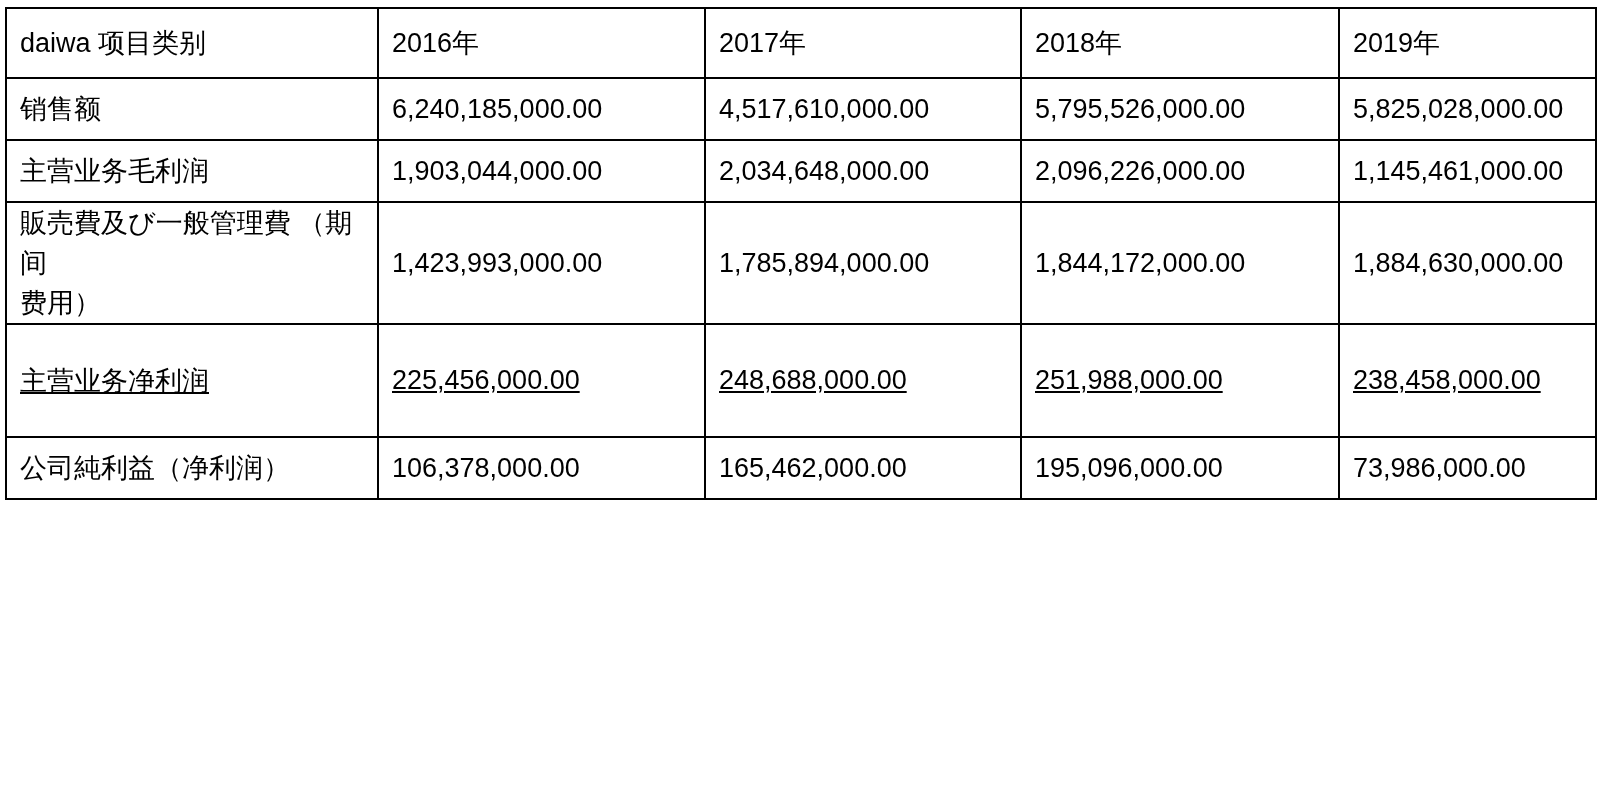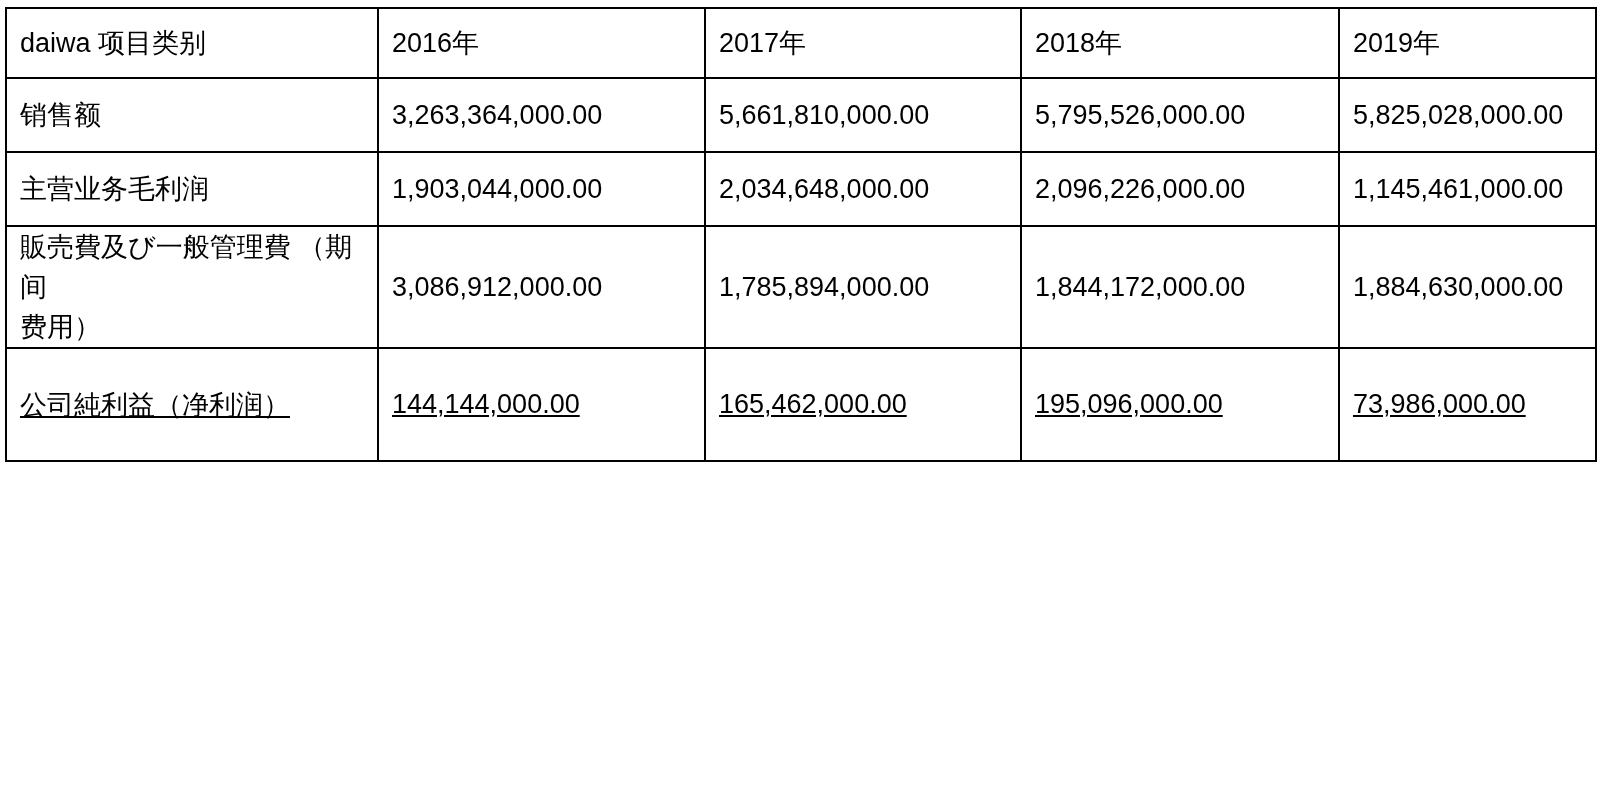--- a/index.html
+++ b/index.html
@@ -32,21 +32,21 @@
   .fin-table th, .fin-table td {
     border: 2px solid #000000;
     vertical-align: middle;
     text-align: left;
     font-size: 27px;
     font-weight: 400;
     padding: 0 8px 0 13px;
     background: #ffffff;
   }
   thead tr { height: 70px; }
-  tbody tr { height: 74px; }
+  tbody tr { height: 62px; }
   tbody tr:nth-child(4) { height: 113px; text-decoration: underline; }
   th { white-space: nowrap; }
   td.value-cell { white-space: nowrap; }
   td.label-cell {
     white-space: pre-line;
     line-height: 40px;
   }
 </style>
 </head>
 <body>
@@ -64,41 +64,48 @@
       <th>daiwa 项目类别</th>
       <th>2016年</th>
       <th>2017年</th>
       <th>2018年</th>
       <th>2019年</th>
     </tr>
   </thead>
   <tbody id="table-body">
       <tr>
     <td class="label-cell">销售额</td>
-    <td class="value-cell">3,263,364,000.00</td>
-    <td class="value-cell">5,661,810,000.00</td>
+    <td class="value-cell">6,240,185,000.00</td>
+    <td class="value-cell">4,517,610,000.00</td>
     <td class="value-cell">5,795,526,000.00</td>
     <td class="value-cell">5,825,028,000.00</td>
   </tr>
       <tr>
     <td class="label-cell">主营业务毛利润</td>
     <td class="value-cell">1,903,044,000.00</td>
     <td class="value-cell">2,034,648,000.00</td>
     <td class="value-cell">2,096,226,000.00</td>
     <td class="value-cell">1,145,461,000.00</td>
   </tr>
       <tr>
     <td class="label-cell">販売費及び一般管理費 （期间
 费用）</td>
-    <td class="value-cell">3,086,912,000.00</td>
+    <td class="value-cell">1,423,993,000.00</td>
     <td class="value-cell">1,785,894,000.00</td>
     <td class="value-cell">1,844,172,000.00</td>
     <td class="value-cell">1,884,630,000.00</td>
   </tr>
       <tr>
+    <td class="label-cell">主营业务净利润</td>
+    <td class="value-cell">225,456,000.00</td>
+    <td class="value-cell">248,688,000.00</td>
+    <td class="value-cell">251,988,000.00</td>
+    <td class="value-cell">238,458,000.00</td>
+  </tr>
+      <tr>
     <td class="label-cell">公司純利益（净利润）</td>
-    <td class="value-cell">144,144,000.00</td>
+    <td class="value-cell">106,378,000.00</td>
     <td class="value-cell">165,462,000.00</td>
     <td class="value-cell">195,096,000.00</td>
     <td class="value-cell">73,986,000.00</td>
   </tr>
     </tbody>
 </table>
 
 </body></html>

